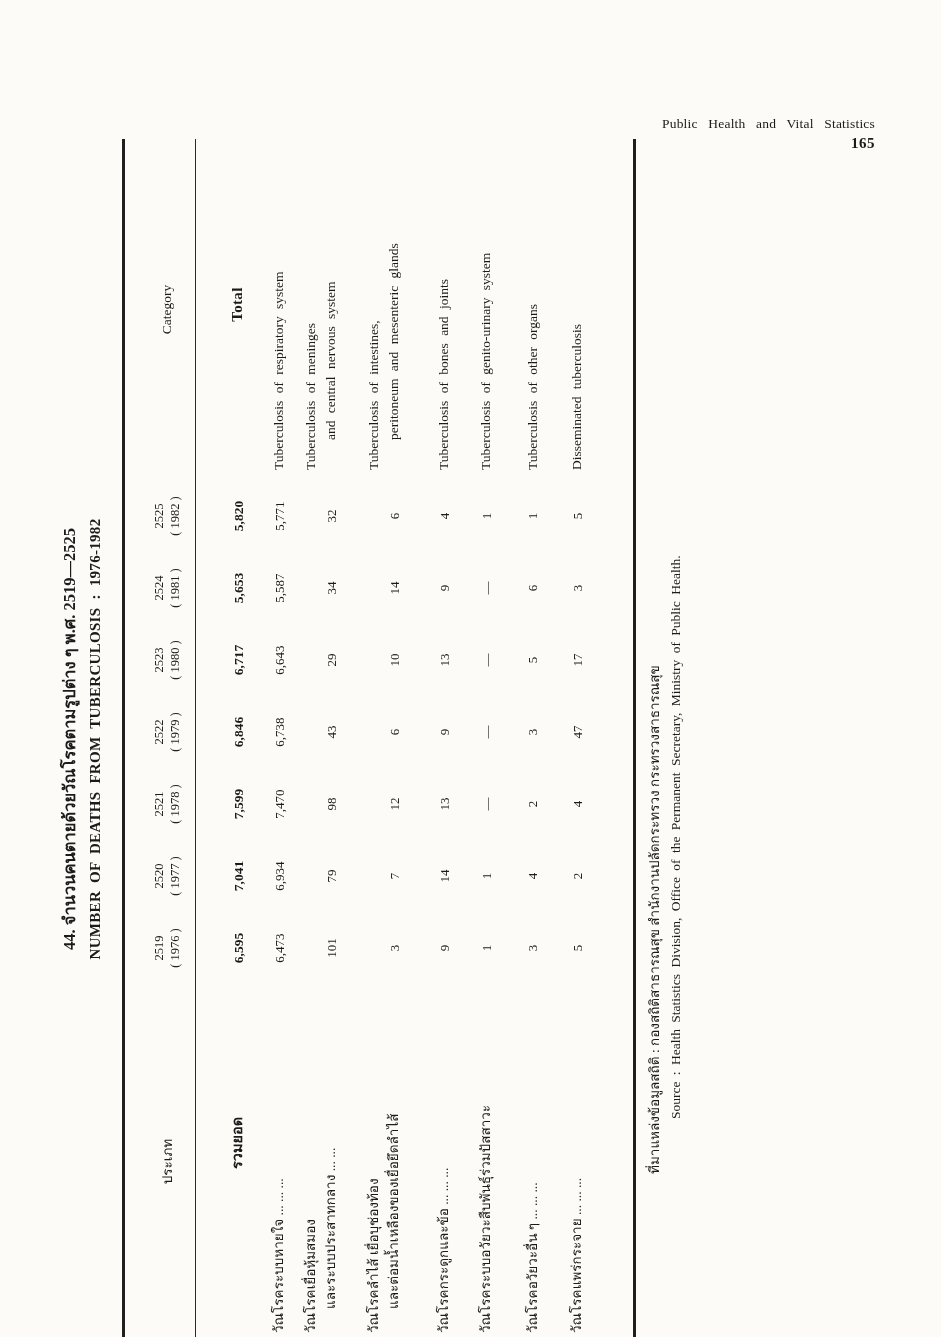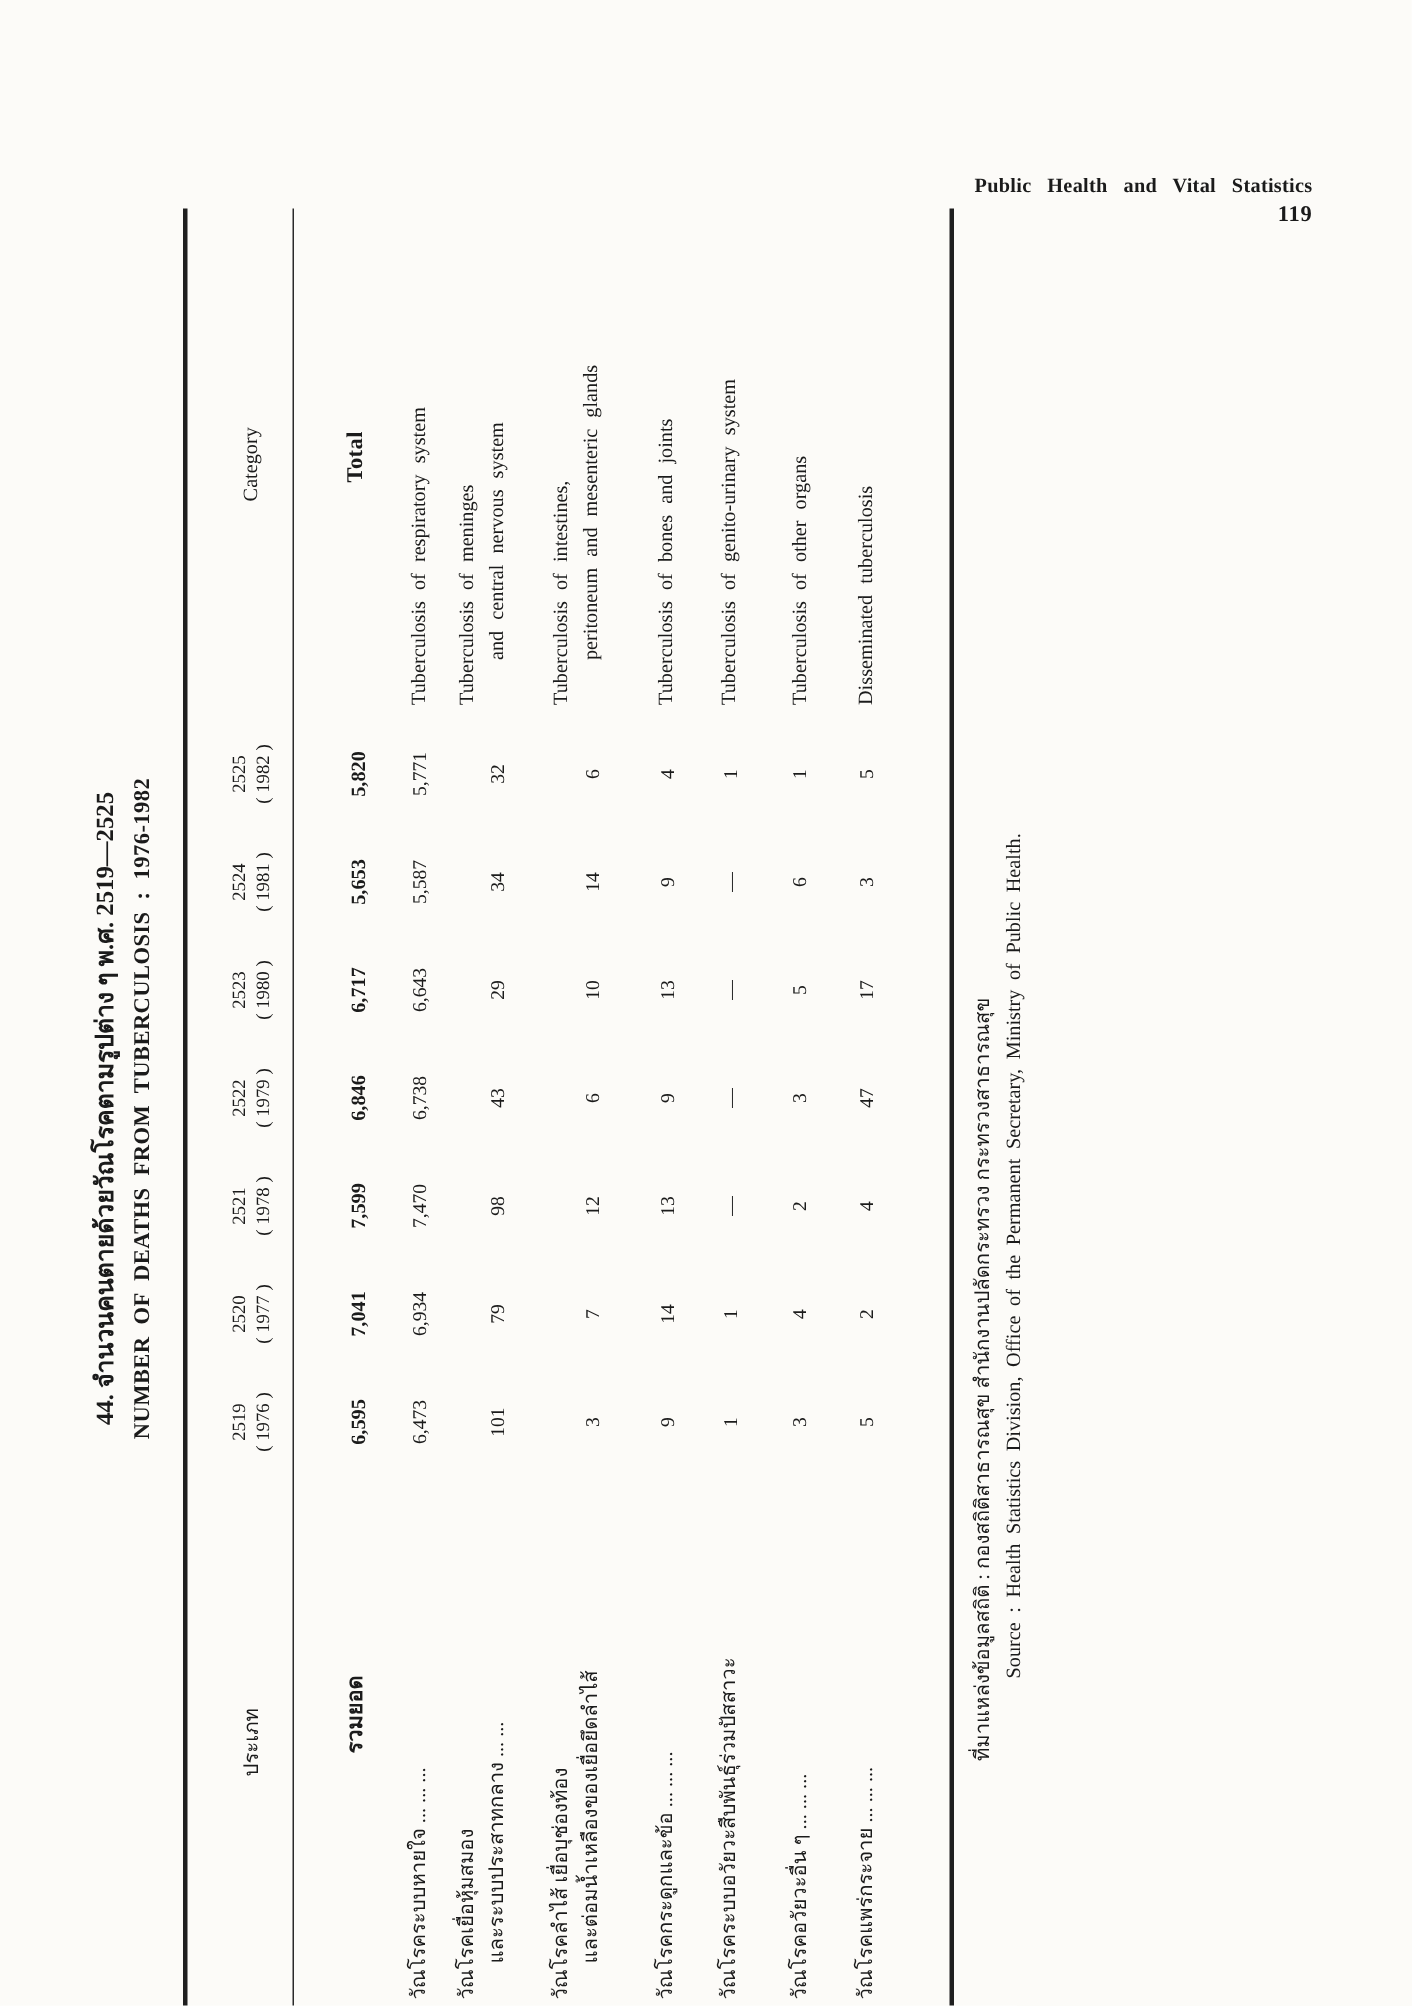--- a/index.html
+++ b/index.html
@@ -12,21 +12,21 @@
   .page {
     position:relative; width:941px; height:1337px;
     background:#fcfbf8; overflow:hidden;
   }
 
   
   .running-head {
     position:absolute; top:116px; right:66px; text-align:right;
   }
   .running-head .rh-text {
-    font-size:13.5px; font-weight:bold; word-spacing:7px; letter-spacing:.2px;
+    font-size:13.5px; font-weight:normal; word-spacing:7px; letter-spacing:.2px;
   }
   .running-head .rh-page {
     margin-top:3px; font-size:15px; font-weight:bold; letter-spacing:.5px;
   }
 
   
   .rot-wrap {
     position:absolute; left:58px; top:125px; width:665px; height:1200px;
   }
   .reading {
@@ -79,21 +79,21 @@
   .src-th { padding-left:165px; font-size:13.5px; }
   .src-en { padding-left:220px; font-size:13.5px; word-spacing:3px; }
 </style>
 </head>
 <body>
 
 <div class="page">
 
   <div class="running-head">
     <div class="rh-text">Public Health and Vital Statistics</div>
-    <div class="rh-page">119</div>
+    <div class="rh-page">165</div>
   </div>
 
   <div class="rot-wrap">
     <div class="reading">
 
       <div class="title-th">44.  จำนวนคนตายด้วยวัณโรคตามรูปต่าง ๆ  พ.ศ.  2519—2525</div>
       <div class="title-en">NUMBER OF DEATHS FROM TUBERCULOSIS : 1976-1982</div>
 
       <div class="tbl">
 

